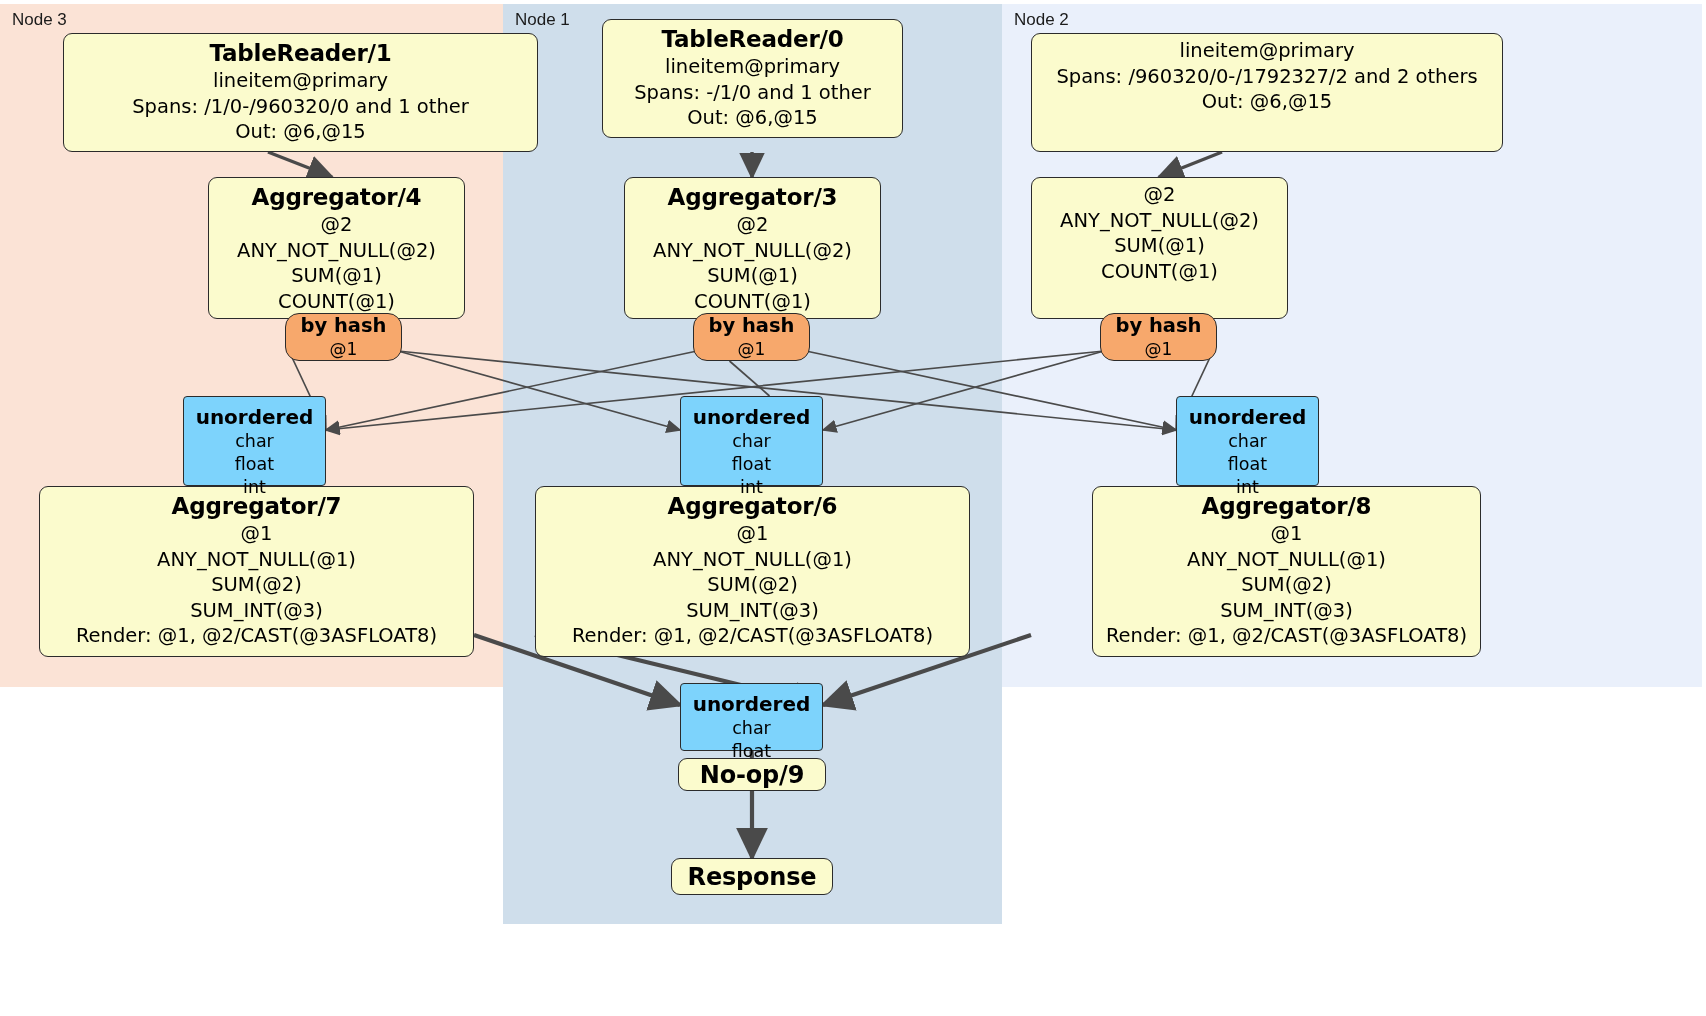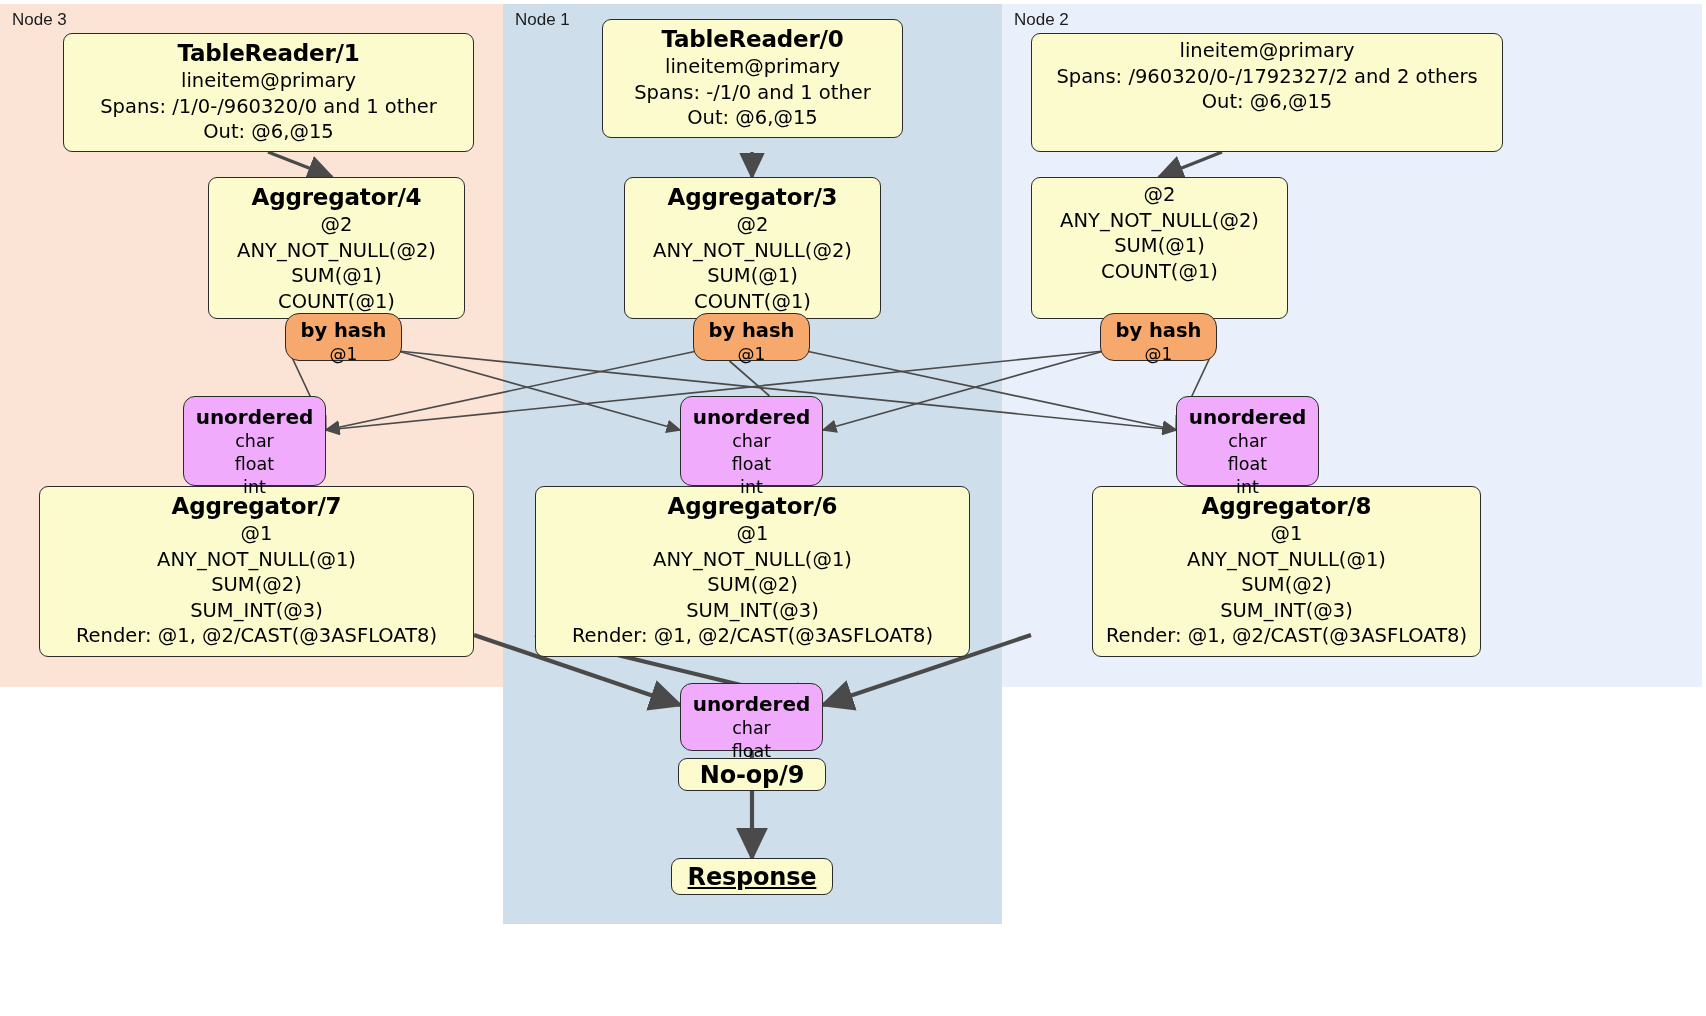--- a/index.html
+++ b/index.html
@@ -82,39 +82,38 @@
   
   .router {
     position: absolute;
     box-sizing: border-box;
     background: #f7a86c;
     border: 1.6px solid #2b2b2b;
     border-radius: 14px;
     text-align: center;
     color: #000;
     font-family: "DejaVu Sans", sans-serif;
-    padding-top: 5px;
   }
   .router .ttl {
     font-weight: bold;
     font-size: 19.5px;
     line-height: 24px;
   }
   .router .ln {
     font-size: 17px;
     line-height: 22px;
   }
 
   
   .sync {
     position: absolute;
     box-sizing: border-box;
-    background: #f0abfc;
+    background: #7dd3fc;
     border: 1.6px solid #2b2b2b;
-    border-radius: 12px;
+    border-radius: 4px;
     text-align: center;
     color: #000;
     font-family: "DejaVu Sans", sans-serif;
     padding-top: 8px;
   }
   .sync .ttl {
     font-weight: bold;
     font-size: 20px;
     line-height: 25px;
   }
@@ -168,21 +167,21 @@
         <line x1="535" y1="635" x2="823" y2="705" marker-end="url(#arrow-thick)"></line>
         <line x1="1031" y1="635" x2="823" y2="705" marker-end="url(#arrow-thick)"></line>
       </g>
     <g id="g-tail" stroke="#4a4a4a" stroke-width="4.2" fill="none">
         <line x1="752" y1="791" x2="752" y2="858" marker-end="url(#arrow-thick)"></line>
         <line x1="751.5" y1="751" x2="752" y2="758"></line>
       </g>
   </svg>
 
   <div id="nodes-layer">
-      <div class="proc" style="left: 63px; top: 33px; width: 411px; height: 119px;">
+      <div class="proc" style="left: 63px; top: 33px; width: 475px; height: 119px;">
         <div class="ttl">TableReader/1</div>
         <div class="ln">lineitem@primary</div>
         <div class="ln">Spans: /1/0-/960320/0 and 1 other</div>
         <div class="ln">Out: @6,@15</div>
       </div>
       <div class="proc" style="left: 602px; top: 19px; width: 301px; height: 119px;">
         <div class="ttl">TableReader/0</div>
         <div class="ln">lineitem@primary</div>
         <div class="ln">Spans: -/1/0 and 1 other</div>
         <div class="ln">Out: @6,@15</div>
@@ -232,21 +231,21 @@
         <div class="ttl">Aggregator/8</div>
         <div class="ln">@1</div>
         <div class="ln">ANY_NOT_NULL(@1)</div>
         <div class="ln">SUM(@2)</div>
         <div class="ln">SUM_INT(@3)</div>
         <div class="ln">Render: @1, @2/CAST(@3ASFLOAT8)</div>
       </div>
       <div class="proc compact" style="left: 678px; top: 758px; width: 148px; height: 33px;">
         <div class="ttl">No-op/9</div>
       </div>
-      <div class="proc compact" style="left: 671px; top: 858px; width: 162px; height: 37px; text-decoration: underline;">
+      <div class="proc compact" style="left: 671px; top: 858px; width: 162px; height: 37px;">
         <div class="ttl">Response</div>
       </div>
       <div class="router" style="left: 285px; top: 313px; width: 117px; height: 48px;">
         <div class="ttl">by hash</div>
         <div class="ln">@1</div>
       </div>
       <div class="router" style="left: 693px; top: 313px; width: 117px; height: 48px;">
         <div class="ttl">by hash</div>
         <div class="ln">@1</div>
       </div>

